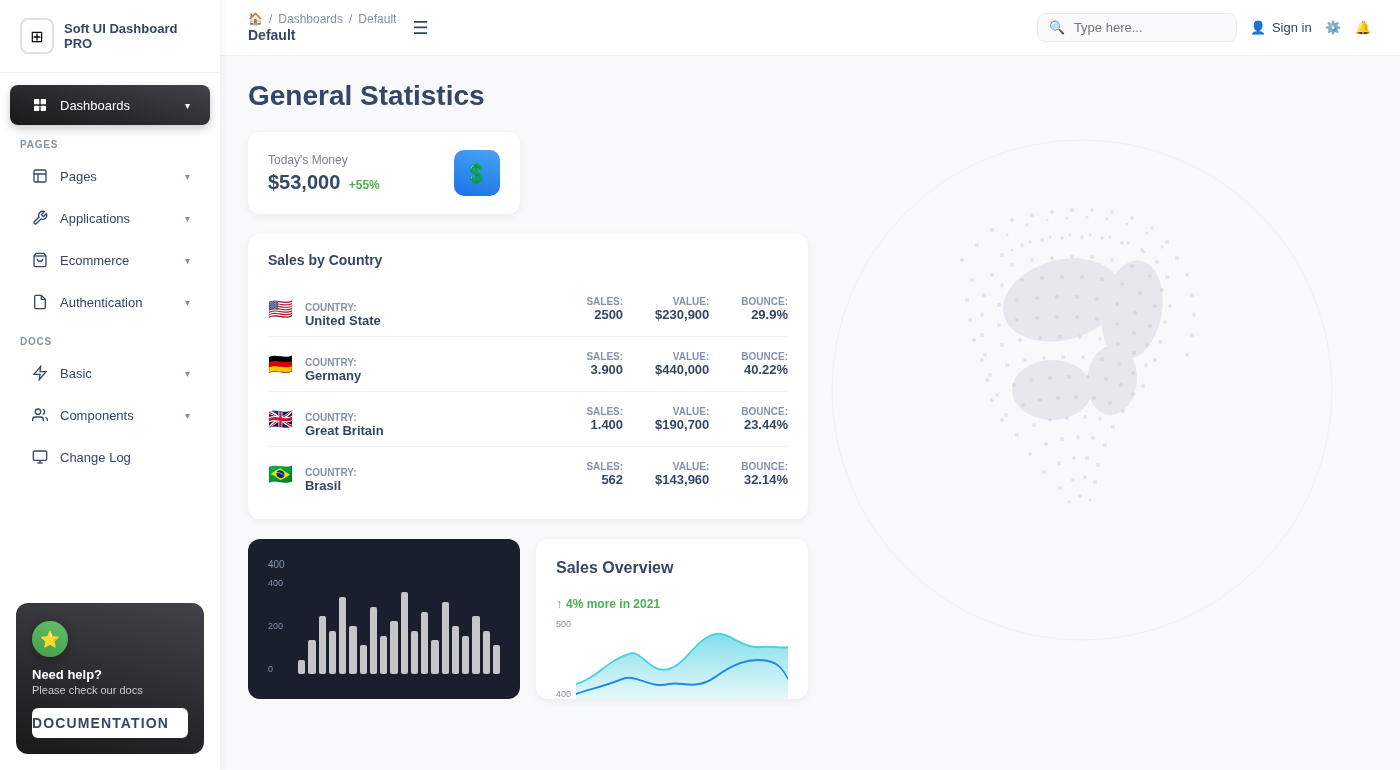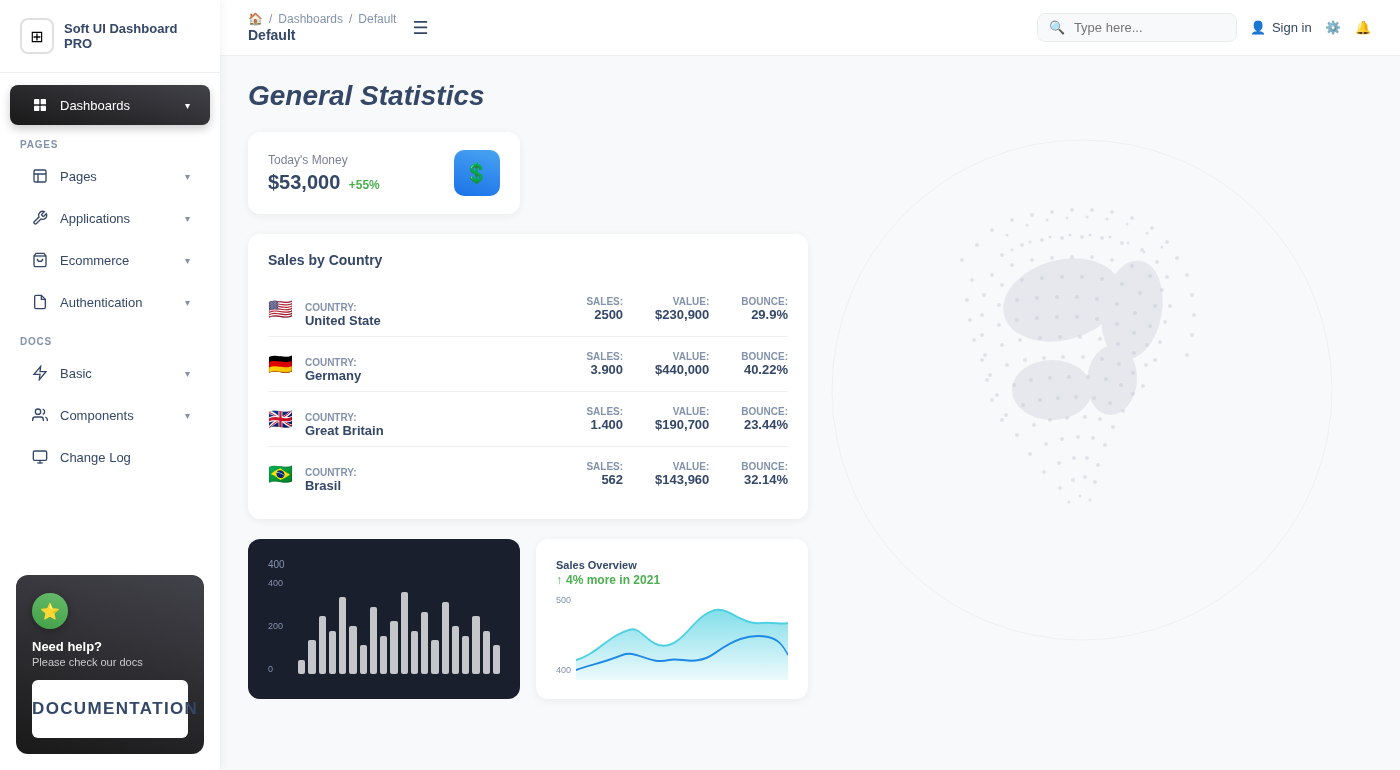--- a/index.html
+++ b/index.html
@@ -93,24 +93,24 @@
       font-size: 16px;
       margin-bottom: 10px;
       box-shadow: 0 2px 8px rgba(0,0,0,0.3);
     }
     .help-card-title { font-size: 13px; font-weight: 700; margin-bottom: 2px; }
     .help-card-sub { font-size: 11px; color: #ccc; margin-bottom: 12px; }
     .help-card-btn {
       display: block;
       background: #fff;
       color: #344767;
-      text-align: right;
+      text-align: left;
       border-radius: 6px;
-      padding: 19px 0;
-      font-size: 17px;
+      padding: 7px 0;
+      font-size: 14px;
       font-weight: 700;
       letter-spacing: 0.08em;
       cursor: pointer;
       border: none;
       width: 100%;
     }
 
     
     .main {
       flex: 1;
@@ -184,21 +184,20 @@
       flex: 1;
       overflow-y: auto;
       padding: 24px 28px;
       position: relative;
     }
     .page-title {
       font-size: 28px;
       font-weight: 800;
       color: #344767;
       margin-bottom: 20px;
-      font-style: italic;
     }
 
     
     .stats-grid {
       display: grid;
       grid-template-columns: 1fr 1fr;
       gap: 16px;
       margin-bottom: 20px;
       max-width: 560px;
     }
@@ -277,21 +276,21 @@
     }
     .chart-card-light {
       background: #fff;
       border-radius: 12px;
       padding: 20px;
       height: 160px;
       position: relative;
       overflow: hidden;
       box-shadow: 0 2px 8px rgba(0,0,0,0.06);
     }
-    .chart-title-light { font-size: 11px; font-weight: 700; color: #344767; margin-bottom: 2px; }
+    .chart-title-light { font-size: 16px; font-weight: 700; color: #344767; margin-bottom: 20px; }
     .chart-sub-light { font-size: 12px; color: #4CAF50; font-weight: 600; display: flex; align-items: center; gap: 4px; }
 
     
     .content-layout {
       position: relative;
     }
     .content-left {
       max-width: 560px;
     }
   </style>

